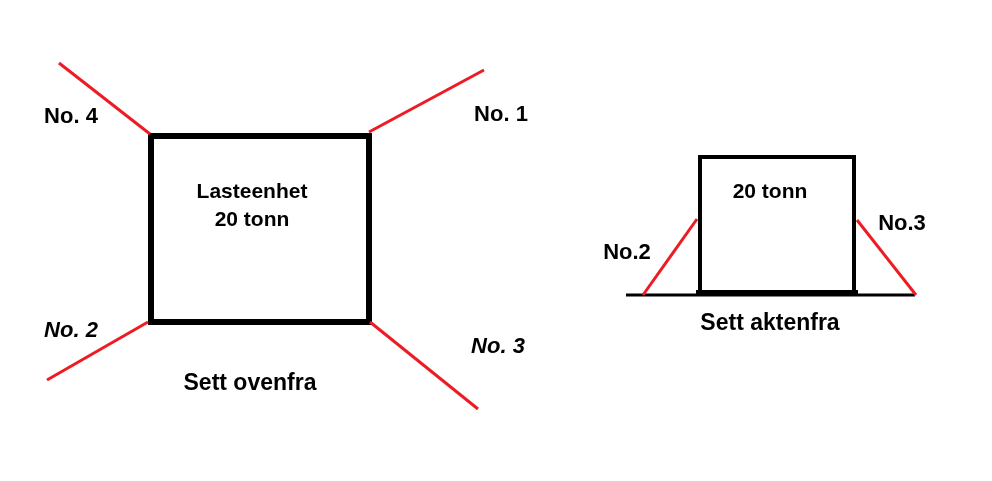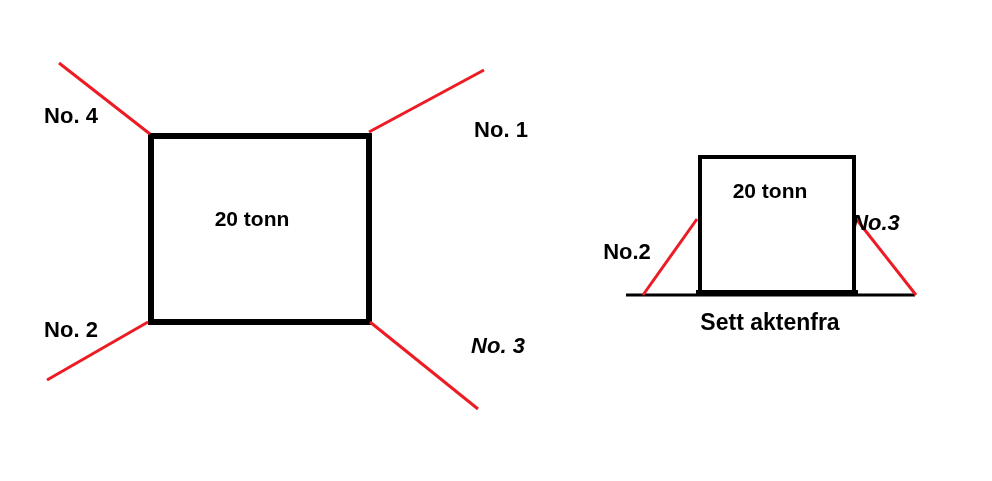--- a/index.html
+++ b/index.html
@@ -52,31 +52,33 @@
       <line x1="626" y1="295" x2="915" y2="295" stroke="#000000" stroke-width="3"></line>
       <rect x="700" y="157" width="154" height="136" fill="none" stroke="#000000" stroke-width="4"></rect>
       <line x1="696" y1="293" x2="858" y2="293" stroke="#000000" stroke-width="6"></line>
       <line x1="697" y1="219" x2="643" y2="295" stroke="#ed1c24" stroke-width="3"></line>
       <line x1="857" y1="220" x2="916" y2="295" stroke="#ed1c24" stroke-width="3"></line>
     </g>
   </svg>
 
   <div class="lbl lbl-sling" style="left:71px; top:116px;">No. 4</div>
 
-  <div class="lbl lbl-sling" style="left:501px; top:114px;margin-top:16px;">No. 1</div>
+  <div class="lbl lbl-sling" style="left:501px; top:114px;">No. 1</div>
 
-  <div class="lbl lbl-sling" style="left:71px; top:330px;">No. 2</div>
+  <div class="lbl lbl-sling" style="left:71px; top:330px;font-style:italic;">No. 2</div>
 
   <div class="lbl lbl-sling" style="left:498px; top:346px;font-style:italic;">No. 3</div>
 
+  <div class="lbl lbl-inner" style="left:252px; top:190px;">Lasteenhet</div>
 
   <div class="lbl lbl-inner" style="left:252px; top:218px;">20 tonn</div>
 
+  <div class="lbl lbl-caption" style="left:250px; top:382px;">Sett ovenfra</div>
 
   <div class="lbl lbl-sling" style="left:627px; top:222px;margin-top:30px;">No.2</div>
 
-  <div class="lbl lbl-sling" style="left:876px; top:223px;font-style:italic;">No.3</div>
+  <div class="lbl lbl-sling" style="left:902px; top:223px;">No.3</div>
 
   <div class="lbl lbl-inner" style="left:770px; top:190px;">20 tonn</div>
 
   <div class="lbl lbl-caption" style="left:770px; top:322px;">Sett aktenfra</div>
 
 </div>
 
 </body></html>

